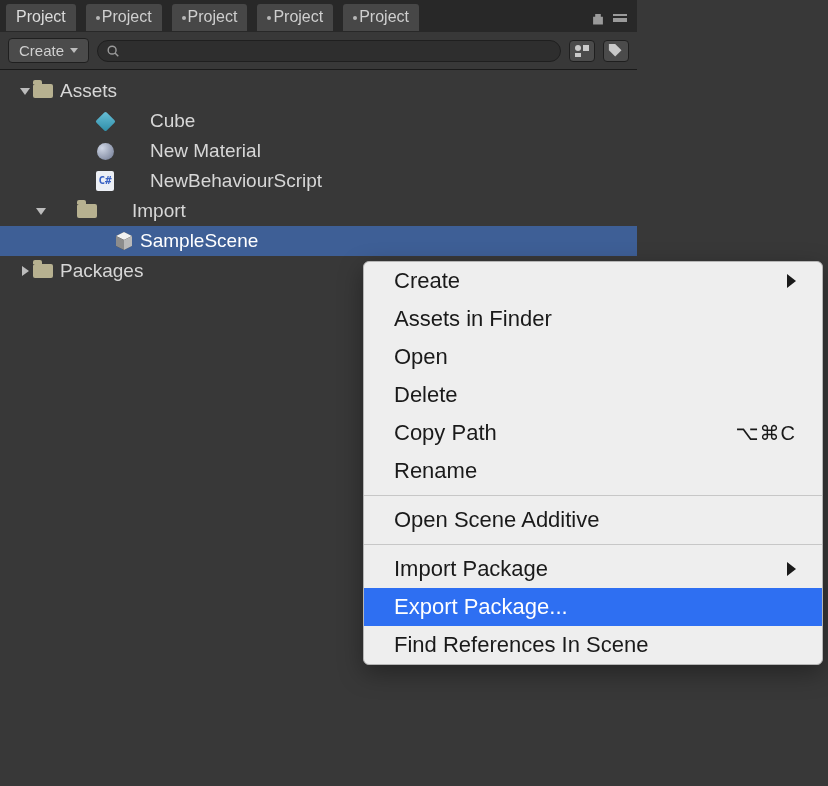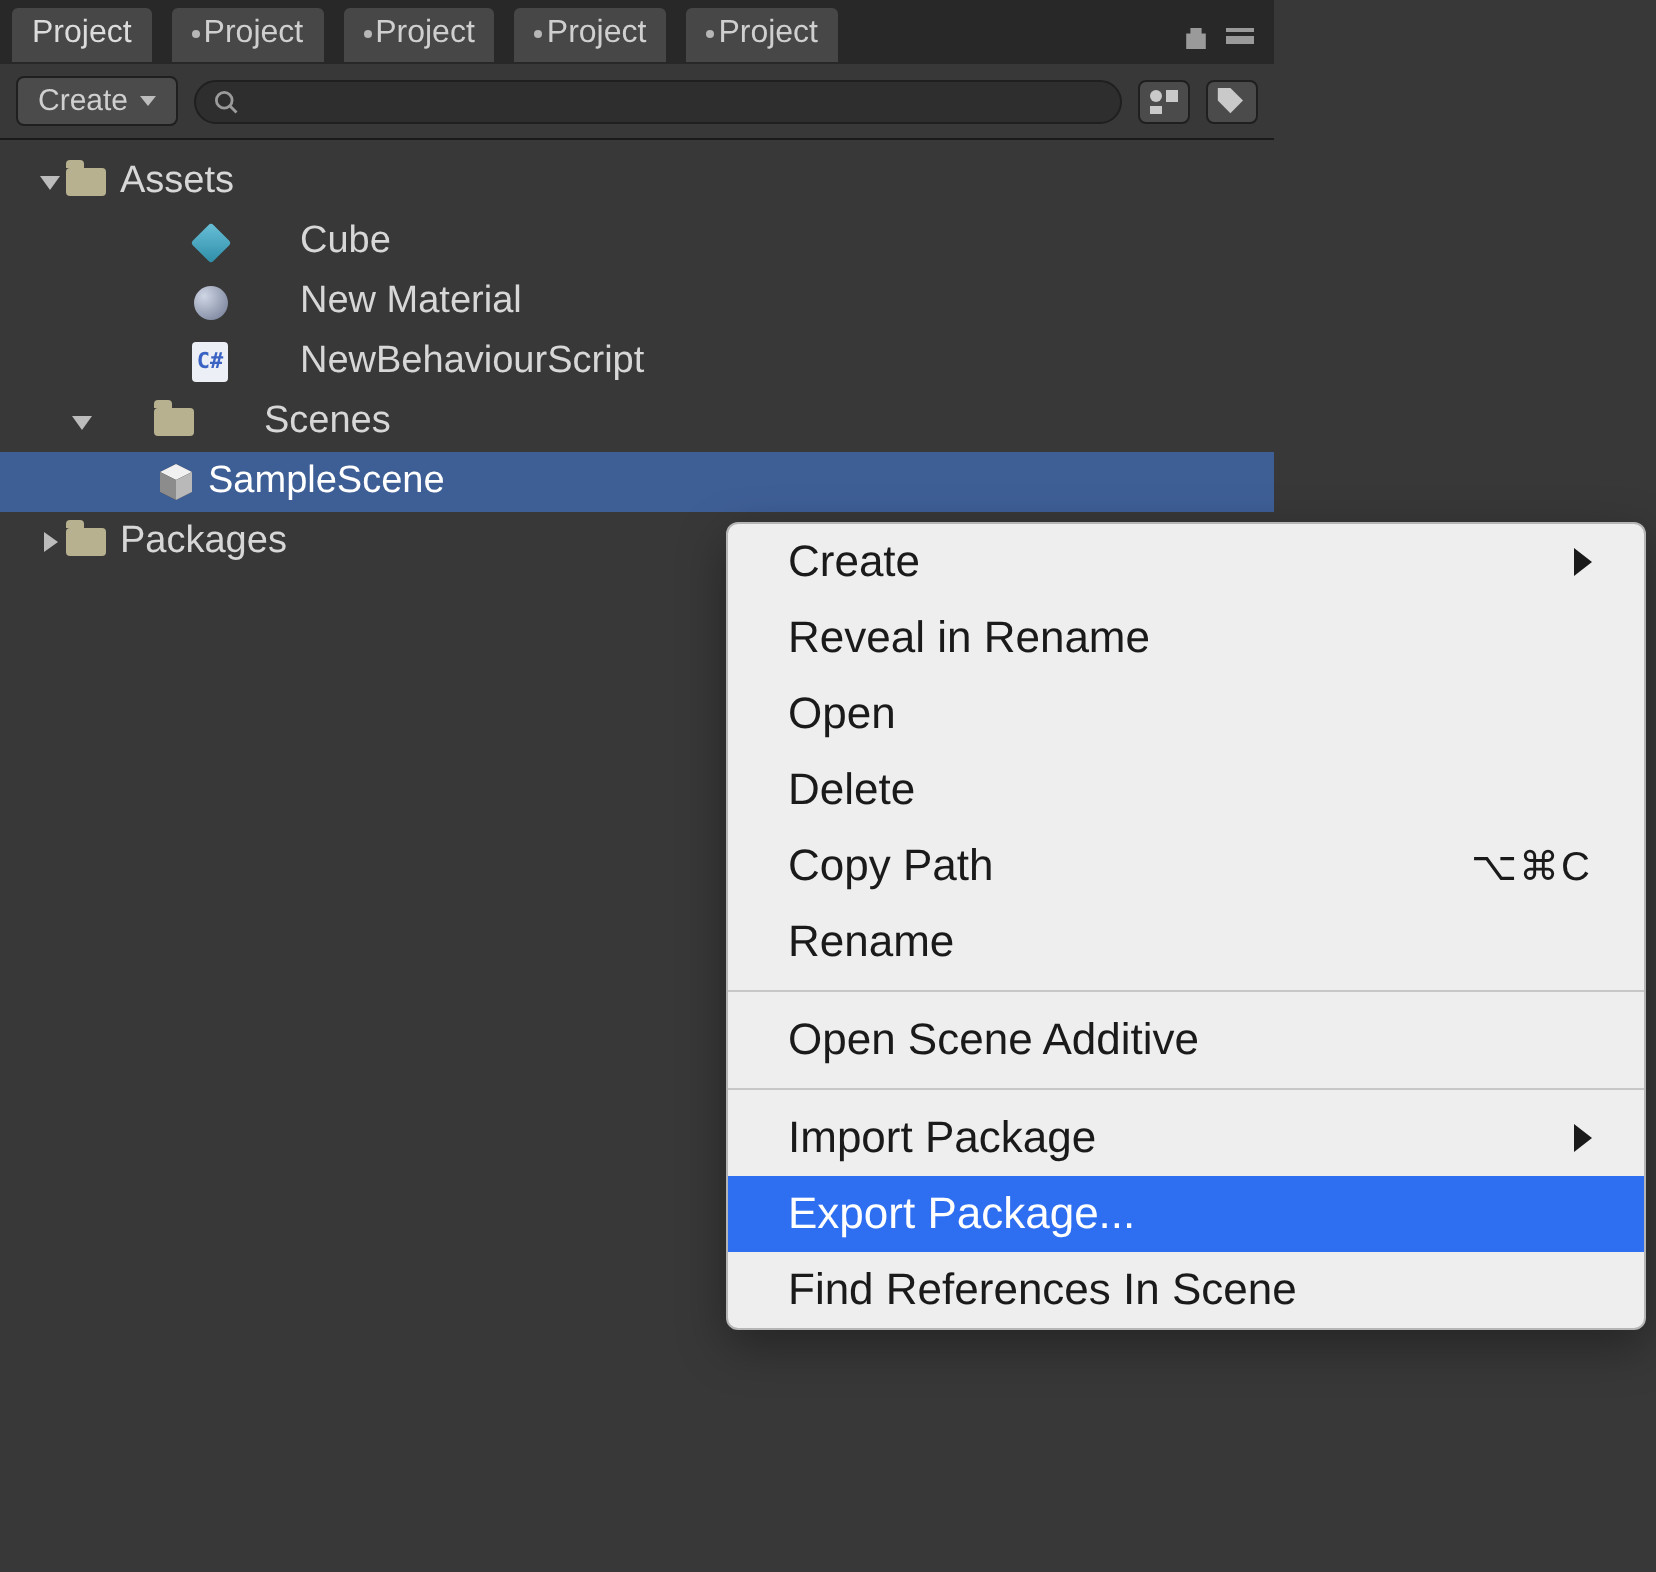--- a/index.html
+++ b/index.html
@@ -29,21 +29,21 @@
 .tree { padding: 6px 0; font-size: 19px; color: #d7d7d7; }
 .row { display: flex; align-items: center; height: 30px; white-space: nowrap; }
 .row.selected { background: #3e5f96; color: #fff; }
 .arrow { width: 14px; display: flex; justify-content: center; font-size: 13px; color: #bcbcbc; }
 .arrow .tri { width: 0; height: 0; display: inline-block; }
 .tri.open { border-left: 5px solid transparent; border-right: 5px solid transparent; border-top: 7px solid #bcbcbc; }
 .tri.closed { border-top: 5px solid transparent; border-bottom: 5px solid transparent; border-left: 7px solid #bcbcbc; }
 .ic { width: 22px; height: 22px; margin-right: 6px; display: flex; align-items: center; justify-content: center; }
 .ind0 { padding-left: 18px; }
 .ind1 { padding-left: 52px; gap: 28px; }
-.ind2 { padding-left: 64px; }
+.ind2 { padding-left: 100px; }
 
 
 .folder { width: 20px; height: 14px; background: #b7b190; border-radius: 2px; position: relative; }
 .folder::before { content: ""; position: absolute; left: 0; top: -4px; width: 9px; height: 4px; background: #b7b190; border-radius: 2px 2px 0 0; }
 .cube { width: 17px; height: 17px; background: linear-gradient(135deg,#69c0d8 0%,#2e8da7 100%); transform: rotate(45deg) scale(.85); border-radius: 2px; }
 .sphere { width: 17px; height: 17px; border-radius: 50%; background: radial-gradient(circle at 30% 30%,#cfd6e5,#6d7790); }
 .cs { width: 18px; height: 20px; background: #eceff5; border-radius: 2px; font-family: monospace; font-size: 11px; color: #3b63c4; font-weight: bold; line-height: 20px; text-align: center; }
 .unitycube { width: 20px; height: 20px; position: relative; }
 .unitycube svg { width: 20px; height: 20px; }
 
@@ -128,21 +128,21 @@
         </span>
       <span>NewBehaviourScript</span>
     </div>
     <div class="row ind1">
       <span class="arrow" style="margin-left:-18px">
           <span class="tri open"></span>
         </span>
       <span class="ic">
           <span class="folder"></span>
         </span>
-      <span>Scenes</span>
+      <span>Import</span>
     </div>
     <div class="row ind2 selected">
       <span class="arrow"></span>
       <span class="ic unitycube">
         <svg viewBox="0 0 20 20">
             <path d="M10 1 L18 5 L18 15 L10 19 L2 15 L2 5 Z" fill="#2e2e2e"></path>
             <path d="M10 1 L18 5 L10 9 L2 5 Z" fill="#f1f1f1"></path>
             <path d="M10 9 L18 5 L18 15 L10 19 Z" fill="#b9b9b9"></path>
             <path d="M2 5 L10 9 L10 19 L2 15 Z" fill="#8c8c8c"></path>
           </svg>
@@ -160,21 +160,21 @@
     </div>
   </div>
 </div>
 
 <div class="ctx">
   <div class="mi">
       <span>Create</span>
       <span class="sub"></span>
     </div>
   <div class="mi">
-      <span>Reveal in Rename</span>
+      <span>Assets in Finder</span>
     </div>
   <div class="mi">
       <span>Open</span>
     </div>
   <div class="mi">
       <span>Delete</span>
     </div>
   <div class="mi">
       <span>Copy Path</span>
       <span class="sc">⌥⌘C</span>

